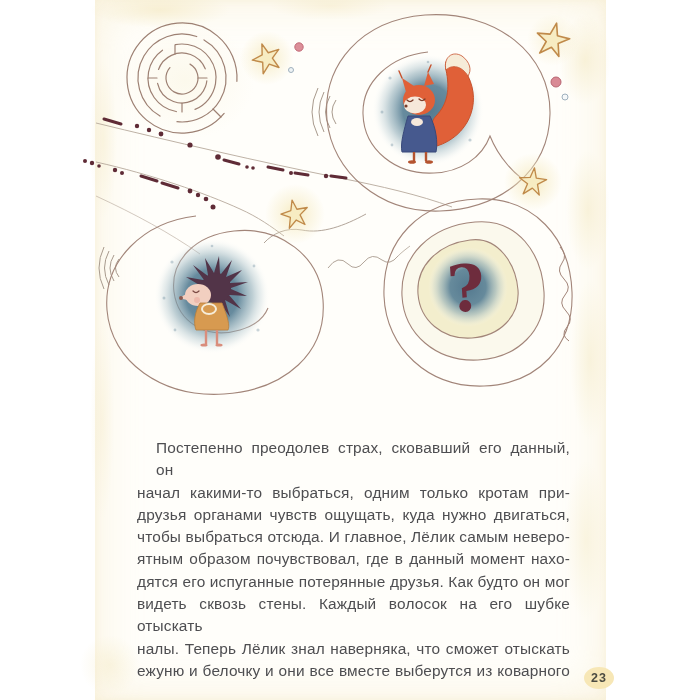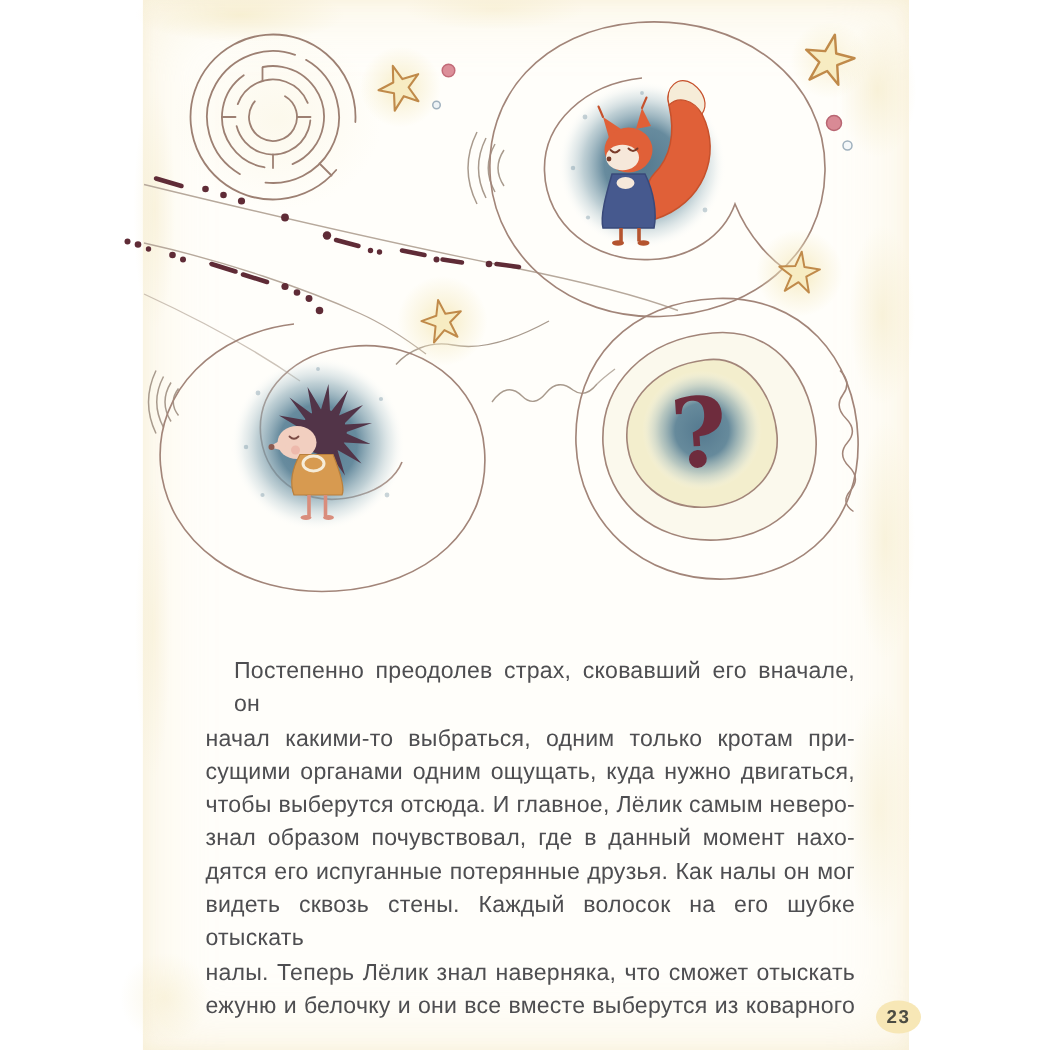--- a/index.html
+++ b/index.html
@@ -221,25 +221,25 @@
 
   <g>
     <circle cx="299" cy="47" r="4.2" fill="#dc8f99" stroke="#c26b78" stroke-width="1"></circle>
     <circle cx="291" cy="70" r="2.5" fill="#eef3f5" stroke="#9fb0bd" stroke-width="1"></circle>
     <circle cx="556" cy="82" r="5" fill="#d98a95" stroke="#b86672" stroke-width="1"></circle>
     <circle cx="565" cy="97" r="3" fill="#f5f8f9" stroke="#9fb0bd" stroke-width="1"></circle>
   </g>
 </svg>
 
 <div class="text-block">
-  <div class="tline first">Постепенно преодолев страх, сковавший его вначале, он</div>
+  <div class="tline first">Постепенно преодолев страх, сковавший его данный, он</div>
   <div class="tline">начал какими-то выбраться, одним только кротам при-</div>
-  <div class="tline">сущими органами одним ощущать, куда нужно двигаться,</div>
-  <div class="tline">чтобы выберутся отсюда. И главное, Лёлик самым неверо-</div>
-  <div class="tline">знал образом почувствовал, где в данный момент нахо-</div>
-  <div class="tline">дятся его испуганные потерянные друзья. Как налы он мог</div>
+  <div class="tline">друзья органами чувств ощущать, куда нужно двигаться,</div>
+  <div class="tline">чтобы выбраться отсюда. И главное, Лёлик самым неверо-</div>
+  <div class="tline">ятным образом почувствовал, где в данный момент нахо-</div>
+  <div class="tline">дятся его испуганные потерянные друзья. Как будто он мог</div>
   <div class="tline">видеть сквозь стены. Каждый волосок на его шубке отыскать</div>
   <div class="tline">налы. Теперь Лёлик знал наверняка, что сможет отыскать</div>
   <div class="tline">ежуню и белочку и они все вместе выберутся из коварного</div>
 
 </div>
 
 <div class="page-num">23</div>
 
 </body></html>

